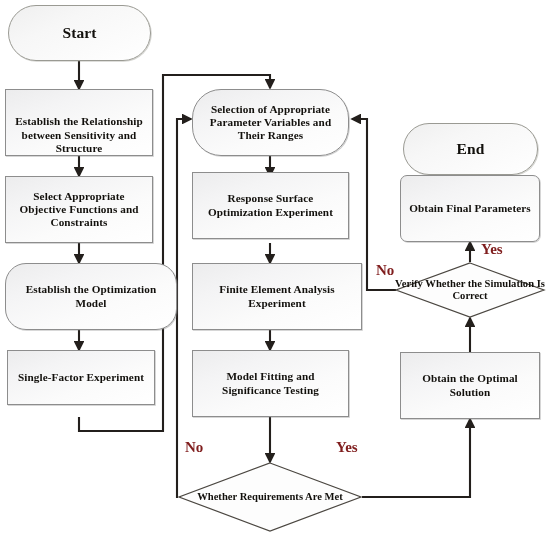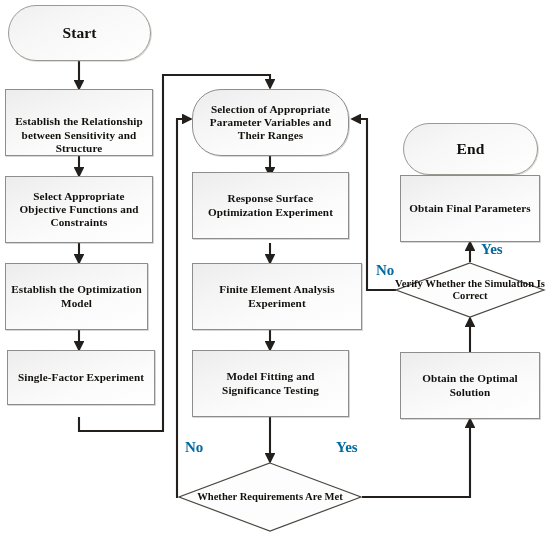--- a/index.html
+++ b/index.html
@@ -75,21 +75,21 @@
     font-weight: bold;
     font-size: 10.6px;
     color: #12100c;
     line-height: 1.15;
     pointer-events: none;
   }
   .edge-label {
     position: absolute;
     font-weight: bold;
     font-size: 15px;
-    color: #0369a1;
+    color: #7f1d1d;
     z-index: 3;
     white-space: nowrap;
   }
   .node span { display: block; padding: 0 3px; }
 </style>
 </head>
 <body>
 
 <div id="canvas">
 
@@ -142,21 +142,21 @@
   </div>
 
   <div class="node proc" style="left:5px; top:89px; width:148px; height:67px;align-items:flex-end;">
     <span>Establish the Relationship between Sensitivity and Structure</span>
   </div>
 
   <div class="node proc" style="left:5px; top:176px; width:148px; height:67px;">
     <span>Select Appropriate Objective Functions and Constraints</span>
   </div>
 
-  <div class="node proc" style="left:5px; top:263px; width:143px; height:67px;">
+  <div class="node proc" style="left:5px; top:263px; width:172px; height:67px;border-radius:21px;">
     <span>Establish the Optimization Model</span>
   </div>
 
   <div class="node proc" style="left:7px; top:350px; width:148px; height:55px;text-align:right;">
     <span>Single-Factor Experiment</span>
   </div>
 
   <div class="node proc" style="left:192px; top:89px; width:157px; height:67px;border-radius:29px;">
     <span>Selection of Appropriate Parameter Variables and Their Ranges</span>
   </div>
@@ -166,21 +166,21 @@
   </div>
 
   <div class="node proc" style="left:192px; top:263px; width:170px; height:67px;">
     <span>Finite Element Analysis Experiment</span>
   </div>
 
   <div class="node proc" style="left:192px; top:350px; width:157px; height:67px;">
     <span>Model Fitting and Significance Testing</span>
   </div>
 
-  <div class="node proc" style="left:400px; top:175px; width:140px; height:67px;">
+  <div class="node proc" style="left:400px; top:175px; width:140px; height:67px;border-radius:7px;">
     <span>Obtain Final Parameters</span>
   </div>
 
   <div class="node proc" style="left:400px; top:352px; width:140px; height:67px;">
     <span>Obtain the Optimal Solution</span>
   </div>
 
   <div class="diamond-wrap" style="left:395px; top:262px; width:150px; height:56px;">
     <svg width="150" height="56" viewBox="0 0 150 56" xmlns="http://www.w3.org/2000/svg">
       <polygon points="75,1 149,28 75,55 1,28" fill="#fdfdfd" stroke="#4b4741" stroke-width="1.2"></polygon>

